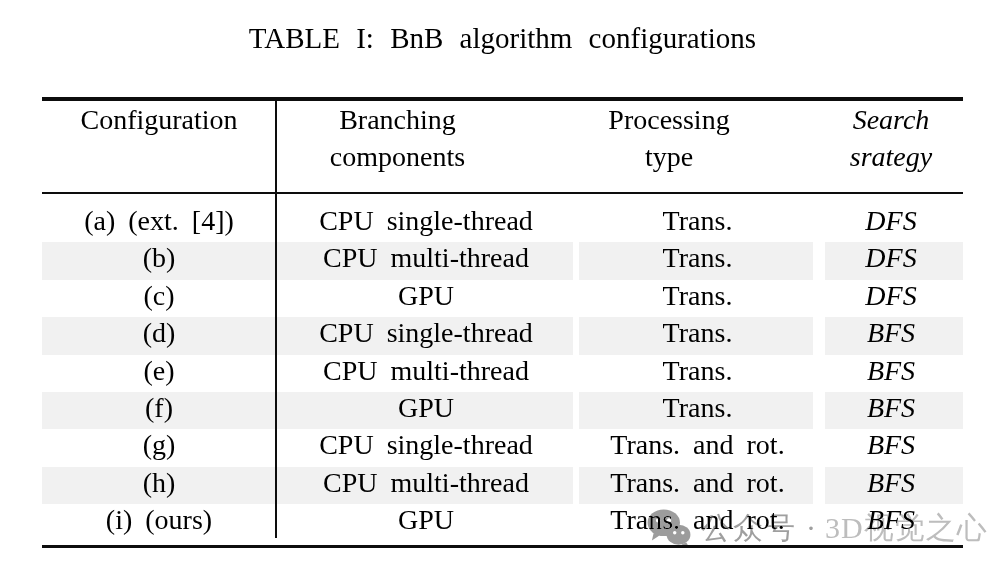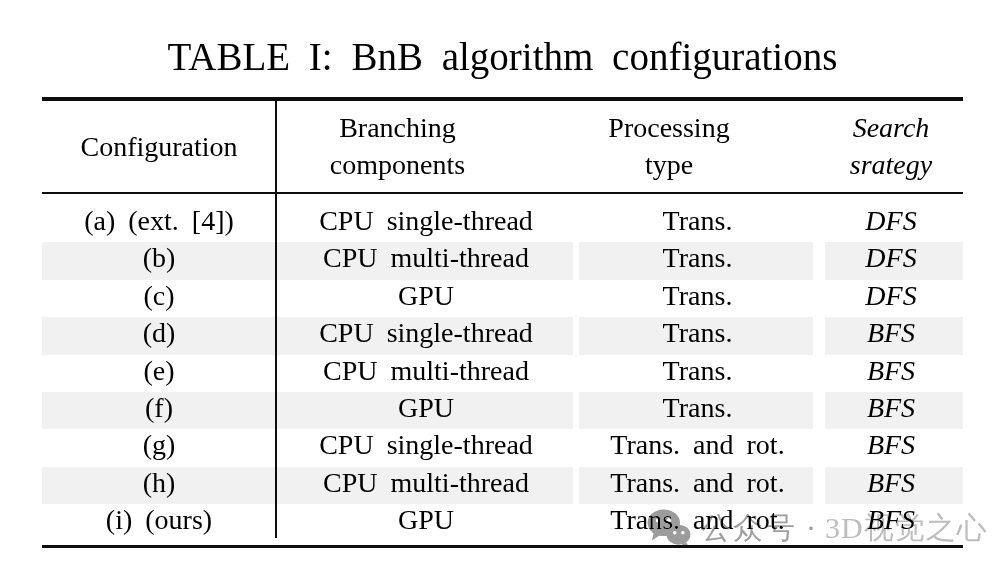--- a/index.html
+++ b/index.html
@@ -2,28 +2,28 @@
 <html><head>
 <meta charset="utf-8">
 <style>
   html,body { margin:0; padding:0; background:#ffffff; }
   .page {
     position:relative; width:994px; height:570px; background:#ffffff;
     font-family:"Liberation Serif", serif; color:#000; overflow:hidden;
   }
   .title {
     position:absolute; left:42px; top:22px; width:921px;
-    text-align:center; font-size:39px; word-spacing:9px; white-space:nowrap;margin-top:12px;
+    text-align:center; font-size:29px; word-spacing:9px; white-space:nowrap;
   }
   .table {
     position:absolute; left:42px; top:97px; width:921px;
   }
   .rule-top, .rule-bottom { height:3.5px; background:var(--rule,#0d0d0d); }
   .rule-mid { height:2.5px; background:var(--rule,#0d0d0d); }
-  .header { display:flex; height:91px; align-items:center; }
+  .header { display:flex; height:91px; align-items:flex-start; }
   .hcell {
     text-align:center; font-size:28px; line-height:37px;
     white-space:pre-line; word-spacing:4px;
   }
   .col-c1 { width:234px; }
   .col-c2 { width:300px; }
   .col-c3 { width:243px; }
   .col-c4 { width:144px;font-style:italic; }
   .tbody { padding-top:11px; }
   .row { display:flex; height:37.4px; align-items:flex-start; }

